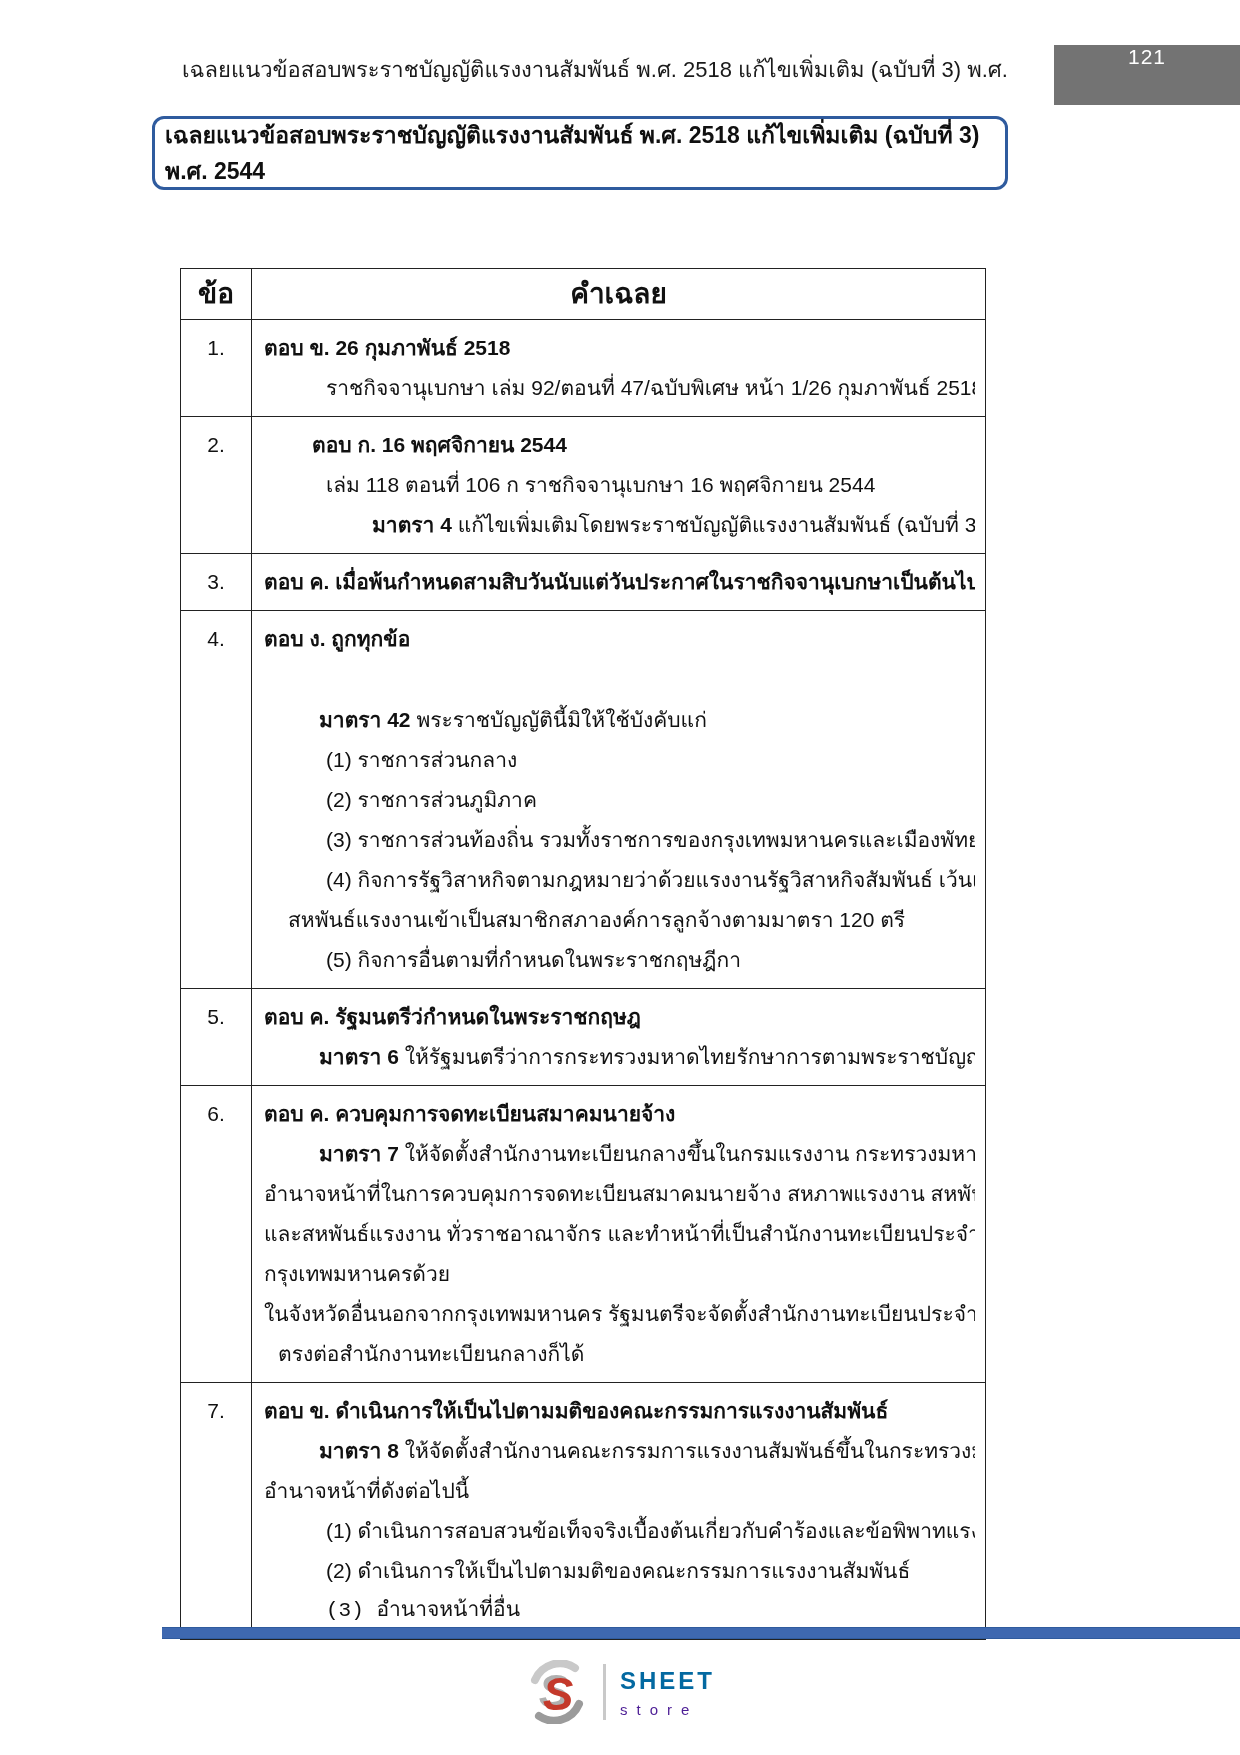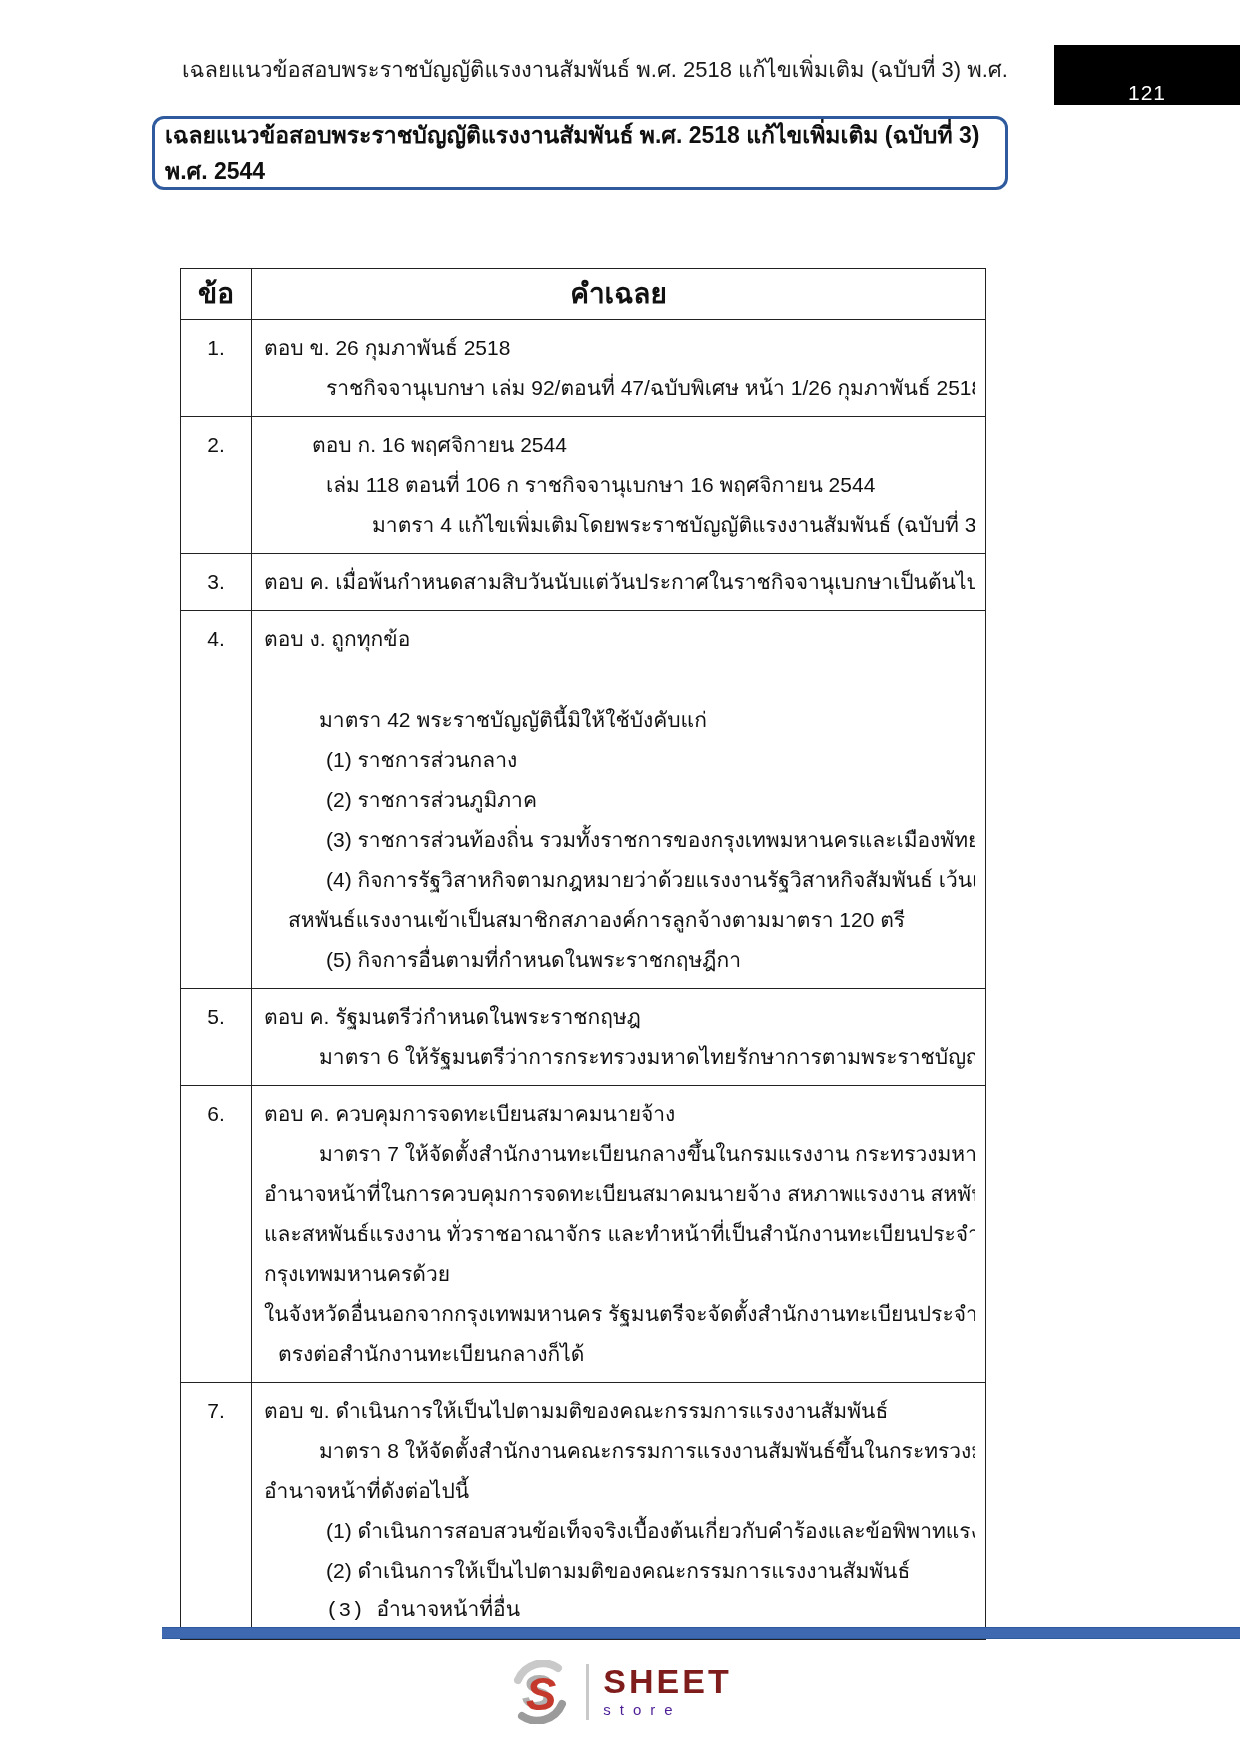--- a/index.html
+++ b/index.html
@@ -7,21 +7,21 @@
     width:1240px;height:1755px;position:relative;background:#ffffff;
     font-family:"Liberation Sans","DejaVu Sans",sans-serif;color:#111;
   }
   
   .running-header{
     position:absolute;top:52px;left:140px;width:910px;
     text-align:center;font-size:22px;color:#1a1a1a;white-space:nowrap;overflow:hidden;
   }
   .page-number-box{
     position:absolute;top:45px;left:1054px;width:186px;height:60px;
-    background:#000000;color:#ffffff;display:flex;align-items:flex-end;justify-content:center;
+    background:#737373;color:#ffffff;display:flex;align-items:flex-start;justify-content:center;
     font-size:21px;letter-spacing:1px;
   }
   
   .title-box{
     position:absolute;top:116px;left:152px;width:830px;height:68px;
     border:3px solid #2f5b9e;border-radius:12px;background:#ffffff;
     display:flex;align-items:center;justify-content:center;
     font-size:23px;font-weight:bold;color:#101010;padding:0 10px;box-sizing:content-box;
   }
   
@@ -34,34 +34,34 @@
   }
   th.col-no-h{width:62px;}
   table.answers th{
     font-size:28px;font-weight:bold;text-align:center;padding:10px 4px;line-height:30px;
   }
   td.col-no{
     text-align:center;font-size:21px;padding:8px 2px;line-height:40px;
   }
   td.col-ans{padding:8px 10px 8px 12px;}
   .line{font-size:21px;line-height:40px;white-space:nowrap;overflow:hidden;}
-  .line strong{font-weight:normal;}
+  .line strong{font-weight:bold;}
   
   .footer-bar{
     position:absolute;top:1627px;left:162px;width:1078px;height:10px;
     background:#3e68b0;border-top:1px solid #2f5b9e;border-bottom:1px solid #2f5b9e;
   }
   .footer-logo{
     position:absolute;top:1652px;left:0;width:1240px;height:80px;
     display:flex;align-items:center;justify-content:center;gap:14px;
   }
   .logo-mark{width:64px;height:64px;flex:0 0 auto;}
   .logo-divider{width:3px;height:56px;background:#c9c9c9;flex:0 0 auto;}
   .brand-block{display:flex;flex-direction:column;justify-content:center;}
-  .brand-name{font-size:34px;font-weight:bold;color:#7f1d1d;letter-spacing:3px;line-height:34px;}
+  .brand-name{font-size:24px;font-weight:bold;color:#0369a1;letter-spacing:3px;line-height:34px;}
   .brand-sub{font-size:15px;color:#4c1d95;letter-spacing:9px;line-height:20px;margin-top:2px;}
 </style>
 </head>
 <body>
 
 <div class="running-header">เฉลยแนวข้อสอบพระราชบัญญัติแรงงานสัมพันธ์ พ.ศ. 2518 แก้ไขเพิ่มเติม (ฉบับที่ 3) พ.ศ.</div>
 <div class="page-number-box">
   <span>121</span>
 </div>
 

